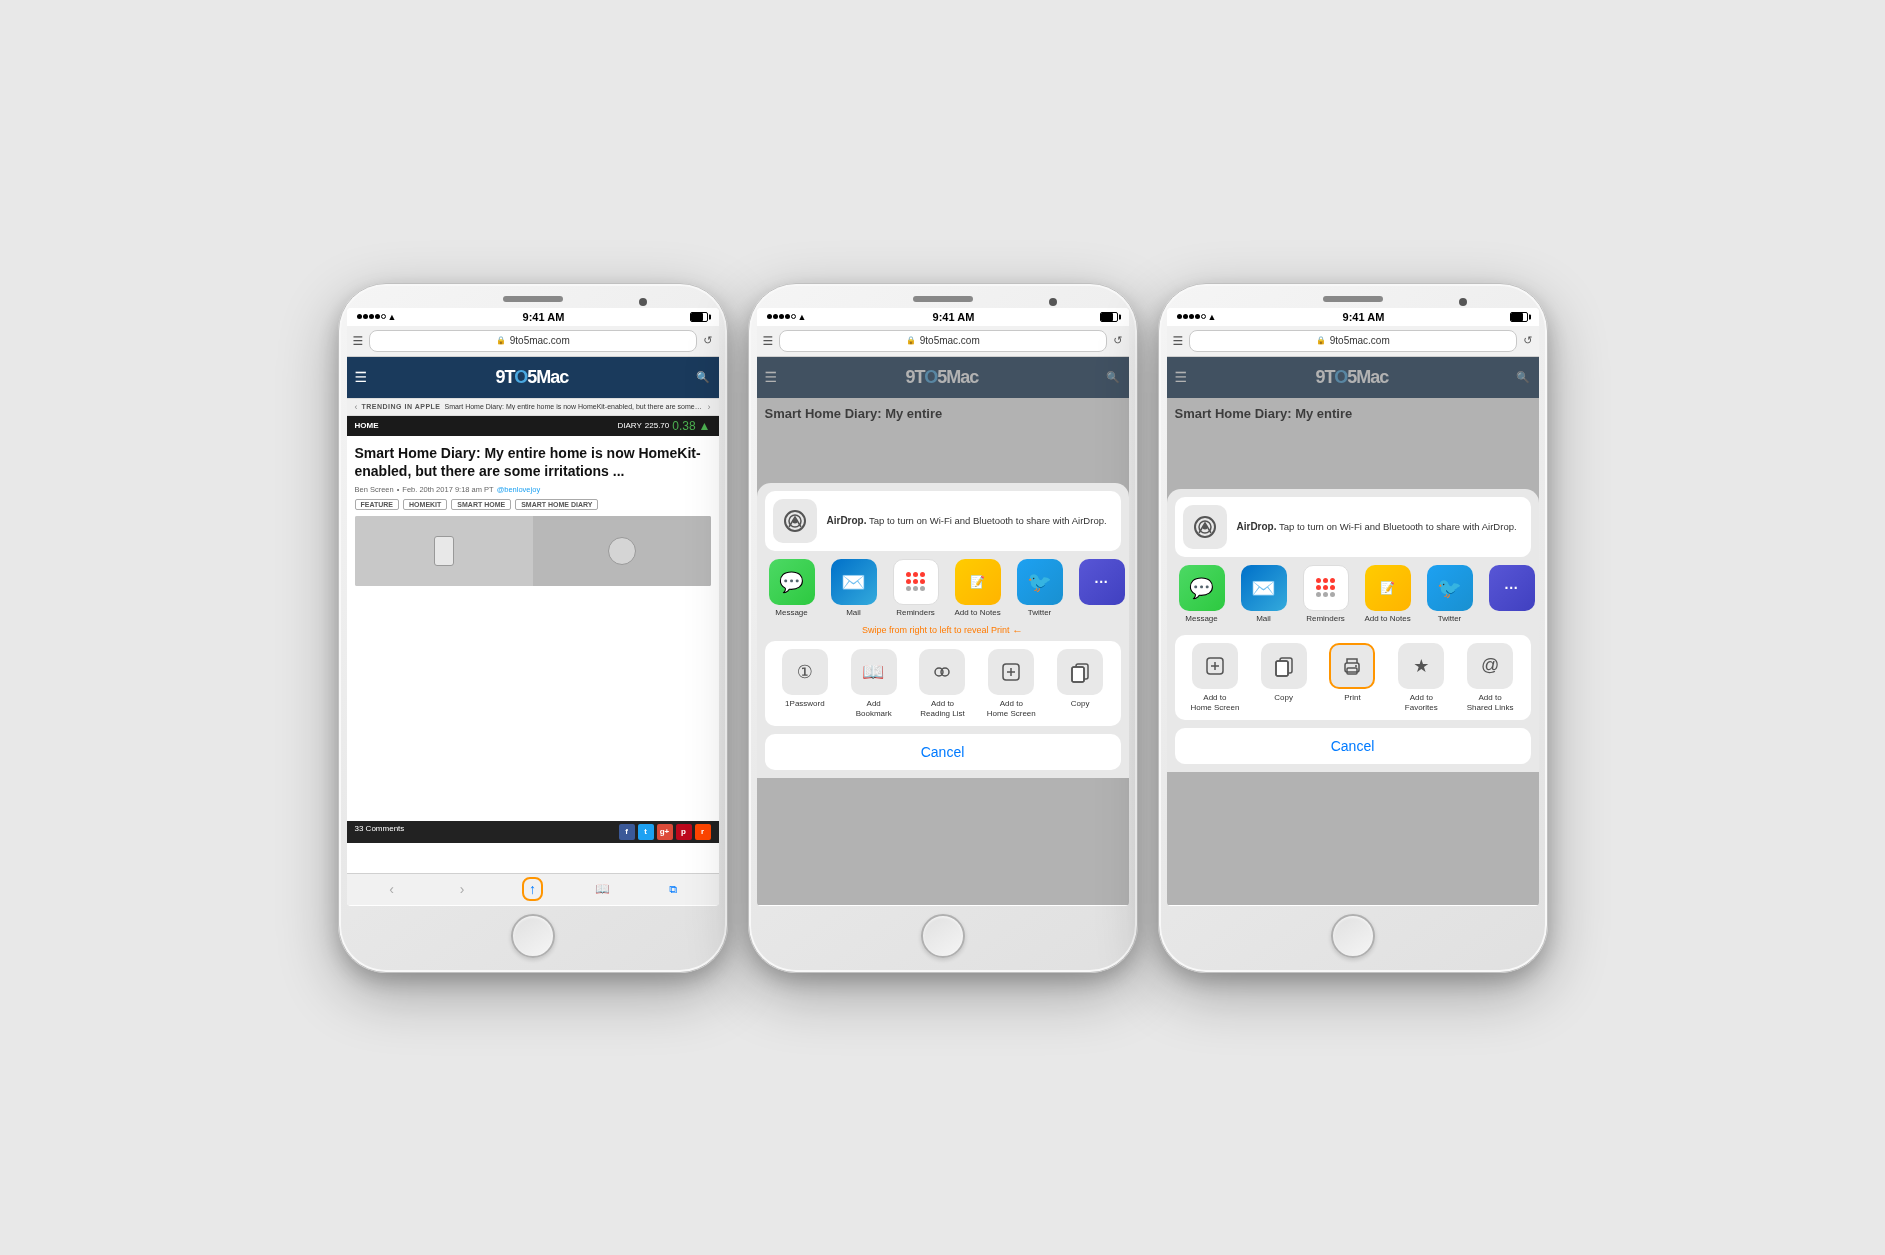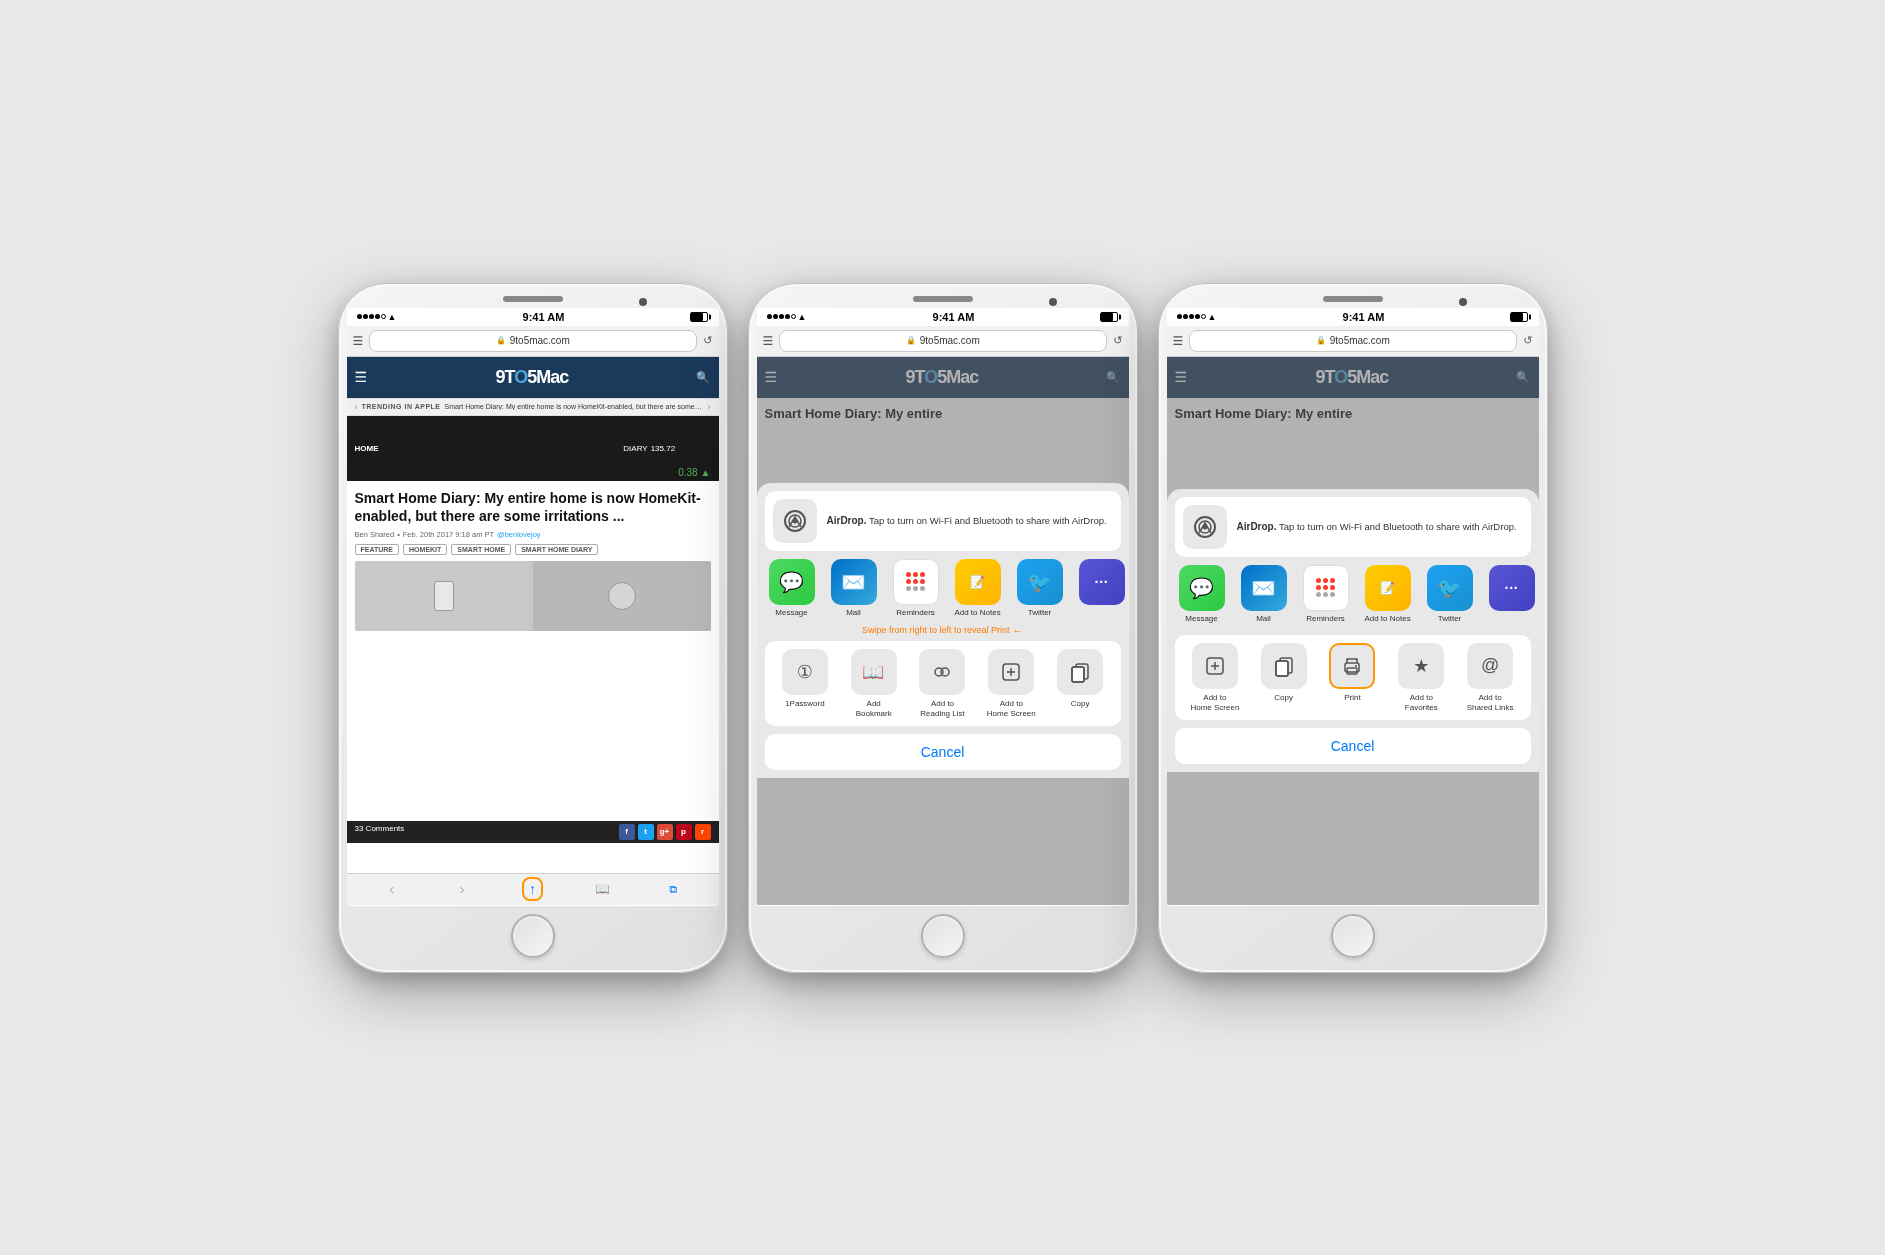--- a/index.html
+++ b/index.html
@@ -165,21 +165,21 @@
     .trending-arrow { font-size: 9px; color: #888; }
     .stock-bar {
       background: #1a1a1a;
       padding: 3px 8px;
       display: flex;
       justify-content: space-between;
       align-items: center;
     }
     .stock-today { color: white; font-size: 8px; font-weight: 600; }
     .stock-info { color: white; font-size: 8px; display: flex; gap: 3px; align-items: center; }
-    .stock-up { color: #4caf50; font-size: 10px; margin-top: 48px; }
+    .stock-up { color: #4caf50; font-size: 12px; }
 
     .article-content { padding: 8px; }
     .article-title { font-size: 14px; font-weight: 700; line-height: 1.3; color: #111; margin-bottom: 5px; }
     .article-meta { font-size: 7.5px; color: #666; margin-bottom: 5px; display: flex; align-items: center; gap: 3px; flex-wrap: wrap; }
     .twitter-handle { color: #1da1f2; }
     .article-tags { display: flex; gap: 4px; flex-wrap: wrap; margin-bottom: 6px; }
     .tag {
       border: 1px solid #aaa;
       border-radius: 2px;
       padding: 1px 5px;
@@ -456,29 +456,29 @@
         <div class="trending-bar">
           <span class="trending-arrow">‹</span>
           <span class="trending-label">TRENDING IN APPLE</span>
           <span class="trending-text">Smart Home Diary: My entire home is now HomeKit-enabled, but there are some irritations ...</span>
           <span class="trending-arrow">›</span>
         </div>
         <div class="stock-bar">
           <span class="stock-today">HOME</span>
           <div class="stock-info">
             <span>DIARY</span>
-            <span>135.72</span>
+            <span>225.70</span>
             <span class="stock-up">0.38</span>
             <span class="stock-up">▲</span>
           </div>
         </div>
         <div class="article-content">
           <div class="article-title">Smart Home Diary: My entire home is now HomeKit-enabled, but there are some irritations ...</div>
           <div class="article-meta">
-            <span>Ben Shared</span>
+            <span>Ben Screen</span>
             <span>•</span>
             <span>Feb. 20th 2017 9:18 am PT</span>
             <span class="twitter-handle">@benlovejoy</span>
           </div>
           <div class="article-tags">
             <span class="tag">FEATURE</span>
             <span class="tag">HOMEKIT</span>
             <span class="tag">SMART HOME</span>
             <span class="tag">SMART HOME DIARY</span>
           </div>

